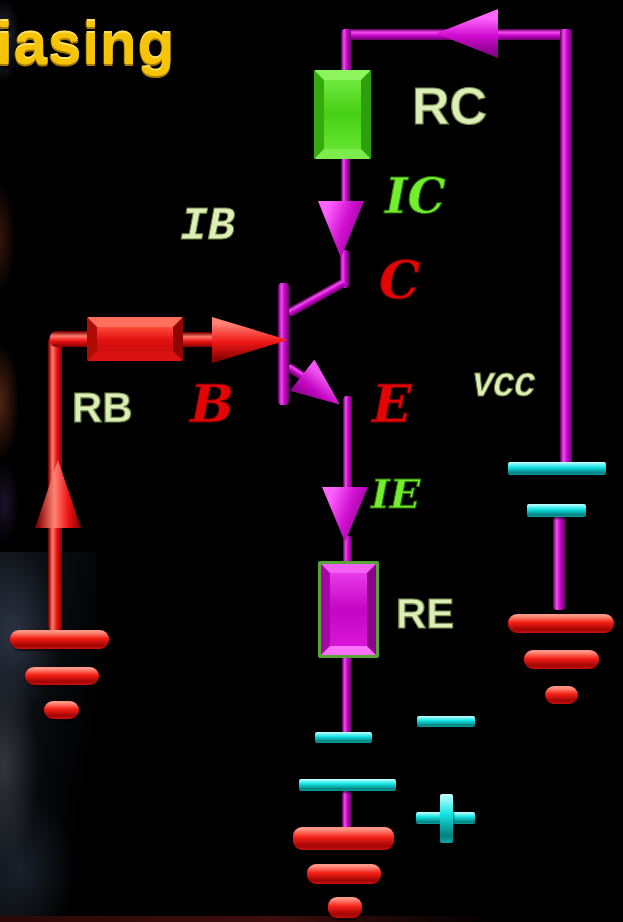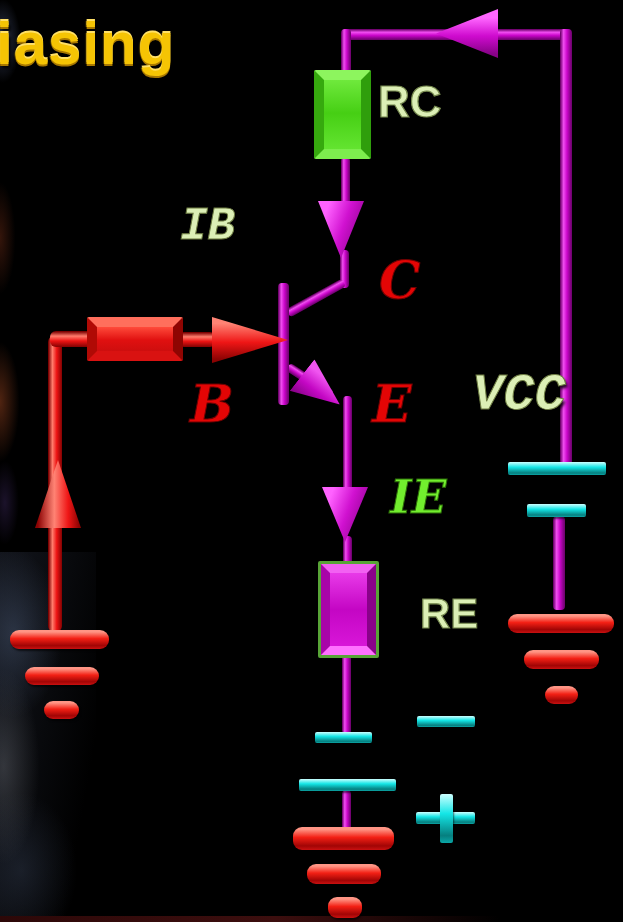--- a/index.html
+++ b/index.html
@@ -134,22 +134,24 @@
   <div class="cyan z4" style="left:440px;top:794px;width:13px;height:49px"></div>
   <div class="cyan z3" style="left:416px;top:812px;width:59px;height:12px"></div>
   <div class="rbar z3" style="left:293px;top:827px;width:101px;height:23px"></div>
   <div class="rbar z3" style="left:307px;top:864px;width:74px;height:20px"></div>
   <div class="rbar z3" style="left:328px;top:897px;width:34px;height:21px"></div>
 
   <div class="rbar z3" style="left:10px;top:630px;width:99px;height:19px"></div>
   <div class="rbar z3" style="left:25px;top:667px;width:74px;height:18px"></div>
   <div class="rbar z3" style="left:44px;top:701px;width:35px;height:18px"></div>
 
-  <div class="lbl pale-sans" style="left:378px;top:80px;font-size:44px">RC</div>
+  <div class="lbl pale-sans" style="left:412px;top:80px;font-size:52px">RC</div>
+  <div class="lbl bright-script" style="left:385px;top:172px;font-size:48px">IC</div>
   <div class="lbl pale-script" style="left:180px;top:204px;font-size:46px">IB</div>
   <div class="lbl red-script" style="left:379px;top:254px;font-size:52px">C</div>
   <div class="lbl red-script" style="left:190px;top:378px;font-size:52px">B</div>
   <div class="lbl red-script" style="left:372px;top:378px;font-size:52px">E</div>
-  <div class="lbl pale-script" style="left:472px;top:370px;font-size:52px">VCC</div>
-  <div class="lbl bright-script" style="left:390px;top:474px;font-size:46px">IE</div>
-  <div class="lbl pale-sans" style="left:420px;top:593px;font-size:42px">RE</div>
+  <div class="lbl pale-sans" style="left:72px;top:387px;font-size:42px">RB</div>
+  <div class="lbl pale-script" style="left:472px;top:370px;font-size:35px">VCC</div>
+  <div class="lbl bright-script" style="left:371px;top:474px;font-size:40px">IE</div>
+  <div class="lbl pale-sans" style="left:396px;top:593px;font-size:42px">RE</div>
 
 </div>
 
 </body></html>

